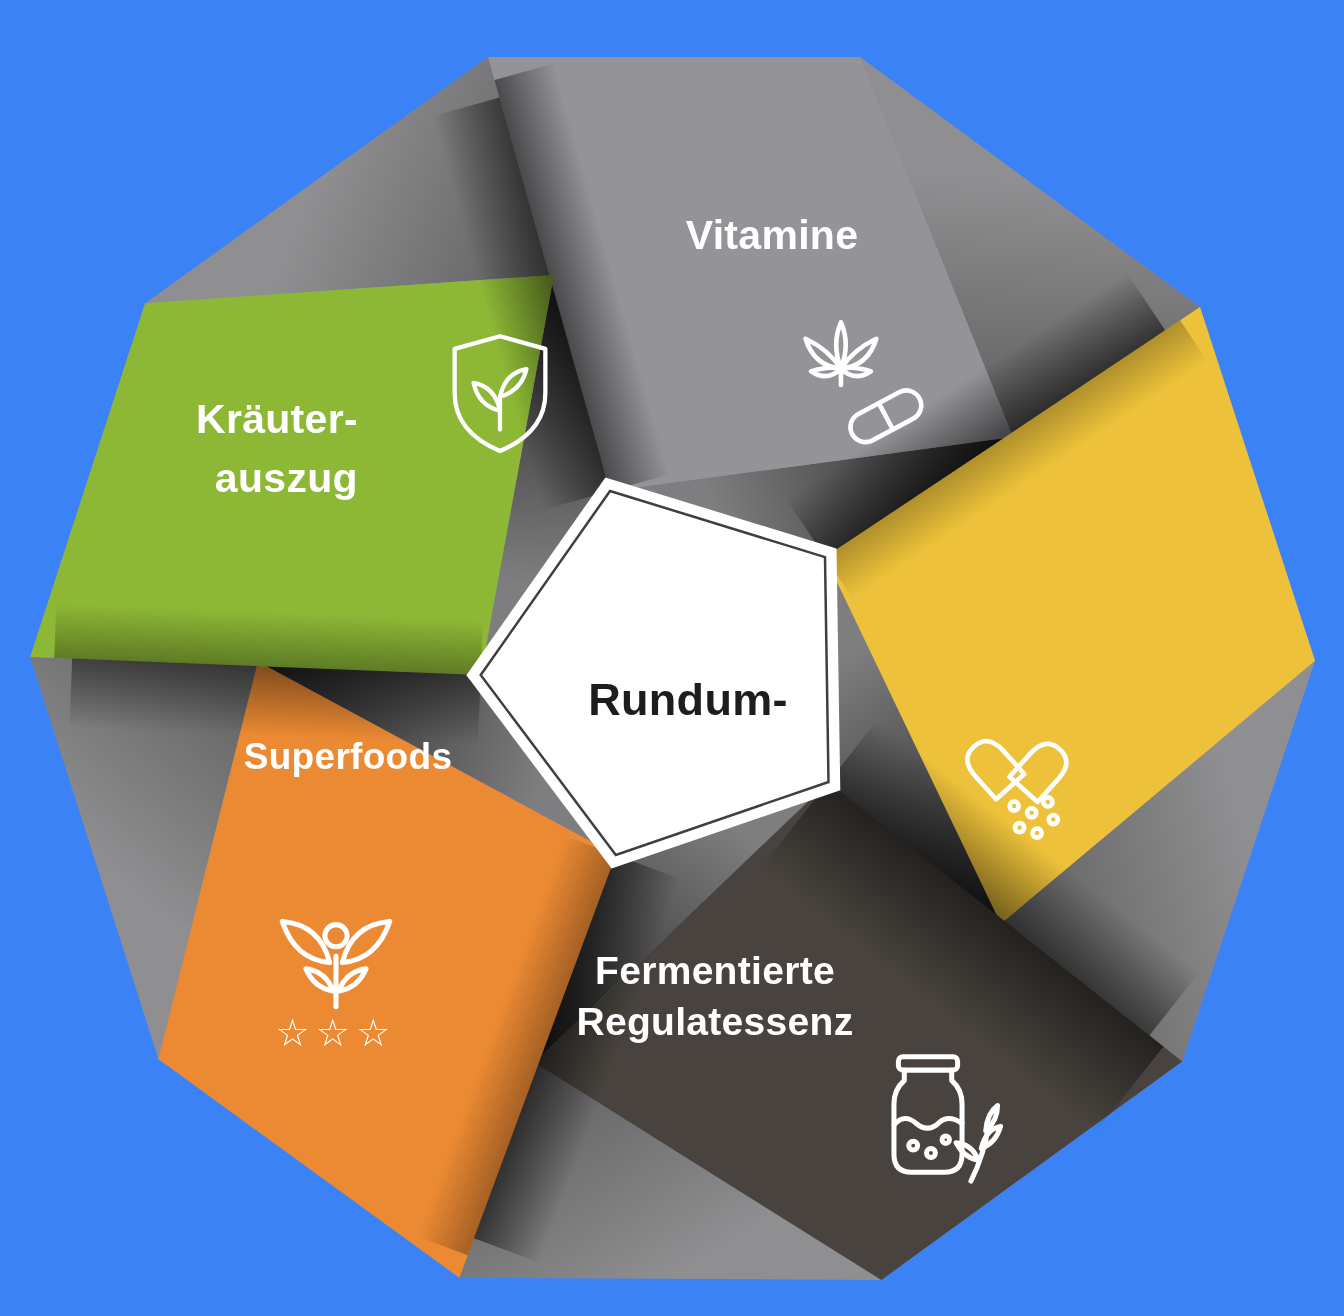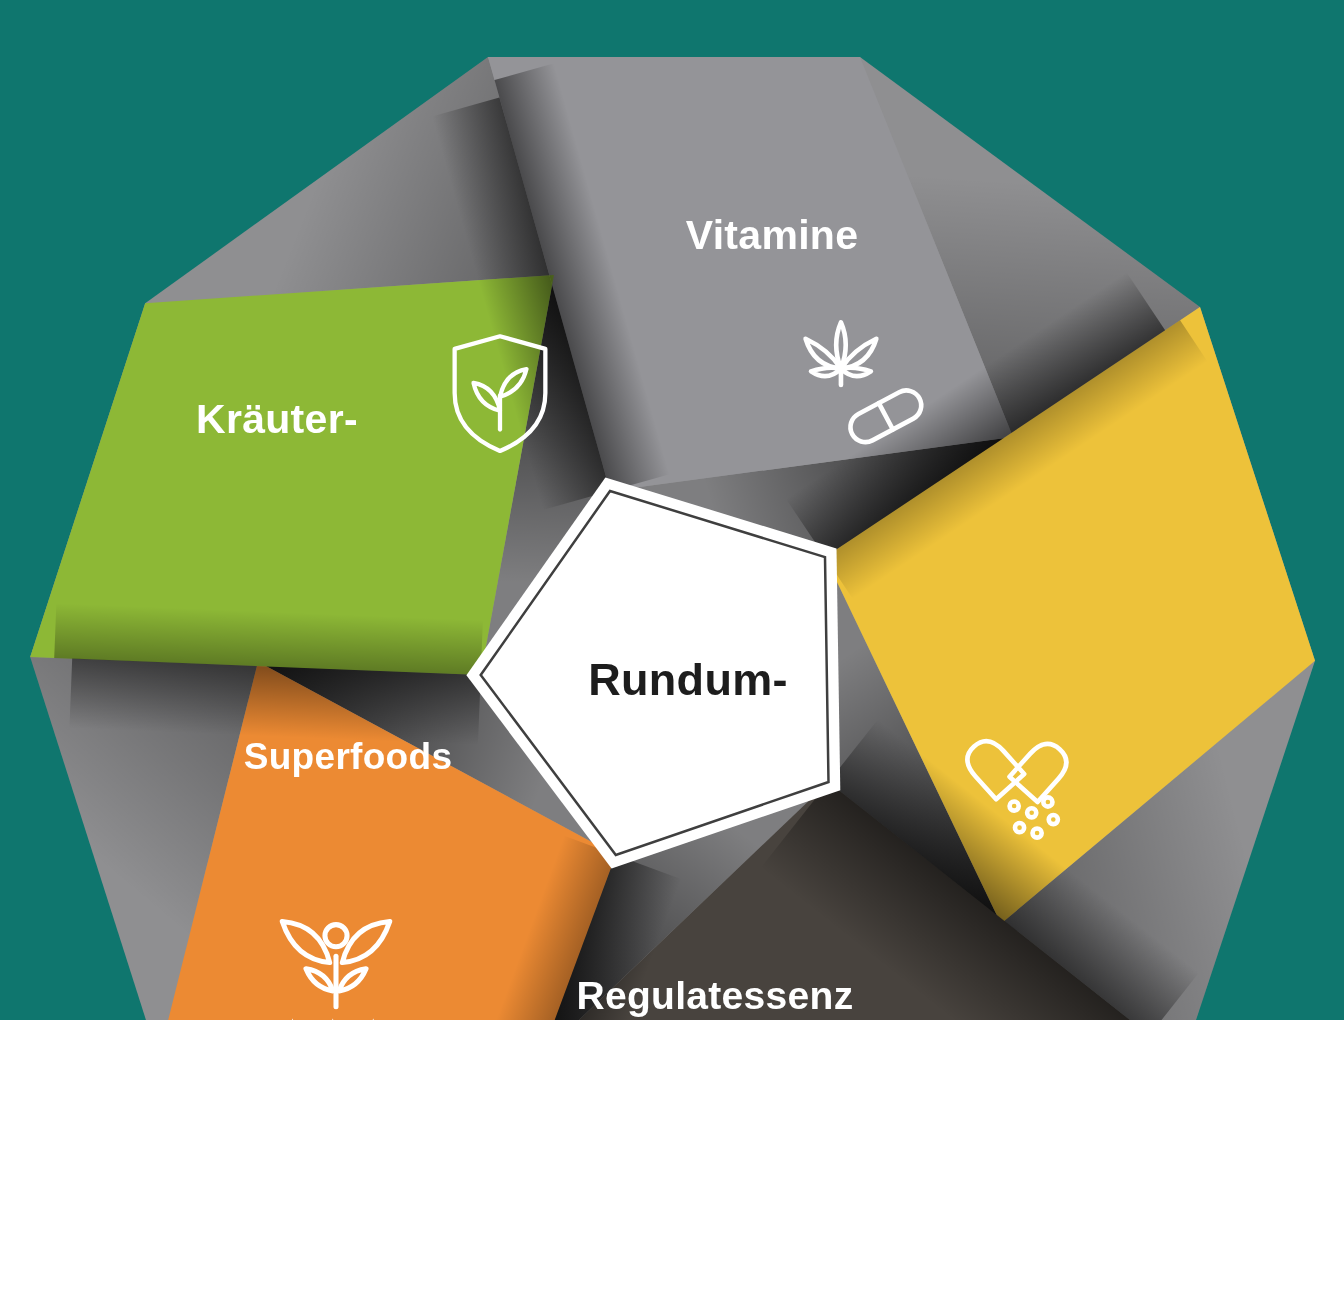--- a/index.html
+++ b/index.html
@@ -1,38 +1,39 @@
 <!DOCTYPE html>
 <html><head>
 <meta charset="utf-8">
 <style>
   html,body{margin:0;padding:0;background:#ffffff;}
   .stage{
     position:relative;
-    width:1344px;height:1020px;
-    background:#0f766e;
+    width:1344px;height:1316px;
+    background:#3b82f6;
     overflow:hidden;
     font-family:"Liberation Sans",sans-serif;
   }
   .stage > svg{position:absolute;left:0;top:0;}
   .seg-label{
     position:absolute;
     color:#ffffff;
     font-weight:700;
     transform:translate(-50%,-50%);
     text-align:center;
     white-space:nowrap;
     letter-spacing:0.3px;
   }
   .seg-label.block-left{
     transform:none;
     text-align:right;
   }
   .center-label{
     color:#1d1d1d;
+    margin-top:20px;
   }
   .icon{position:absolute;}
   .icon svg{display:block;width:100%;height:100%;overflow:visible;}
 </style>
 </head>
 <body>
 
 <div class="stage">
 
   <svg id="ribbon" viewBox="0 0 1344 1316" width="1344" height="1316">
@@ -145,27 +146,29 @@
       <polygon points="467.7,1255.2 615.8,854.9 564.2,835.8 416.1,1236.1" fill="url(#g18)"></polygon>
       <polygon points="54.2,657.9 480.7,675 482.9,620.1 56.4,603" fill="url(#g19)"></polygon>
       <polygon points="605.4,477.4 836.5,548.5 840.3,790.2 611.6,868.6 466.4,675.3" fill="#ffffff"></polygon>
       <polygon points="610,491 825,557.1 828.5,782 615.8,854.9 480.7,675" fill="#ffffff" stroke="#3f3f3f" stroke-width="2.5"></polygon>
     </svg>
 
   <div class="seg-label" style="left:772px;top:235px;font-size:41px">Vitamine</div>
 
 
   <div class="seg-label" style="left:715px;top:996px;font-size:39px;line-height:1.32">
+    <div>Fermentierte</div>
     <div>Regulatessenz</div>
   </div>
 
   <div class="seg-label" style="left:348px;top:757px;font-size:37px">Superfoods</div>
 
   <div class="seg-label block-left" style="left:196px;top:390px;font-size:41px;line-height:1.44">
     <div>Kräuter-</div>
+    <div>auszug</div>
   </div>
 
   <div class="seg-label center-label" style="left:688px;top:680px;font-size:45px;line-height:1.3">
     <div>Rundum-</div>
   </div>
 
   <div class="icon" style="left:792px;top:317px;width:136px;height:136px">
     <svg viewBox="0 0 100 100">
       <g stroke="#ffffff" fill="none" stroke-width="3.4" stroke-linejoin="round" stroke-linecap="round">
         <path d="M36 4 Q43 20 36 38 Q29 20 36 4 Z"></path>

